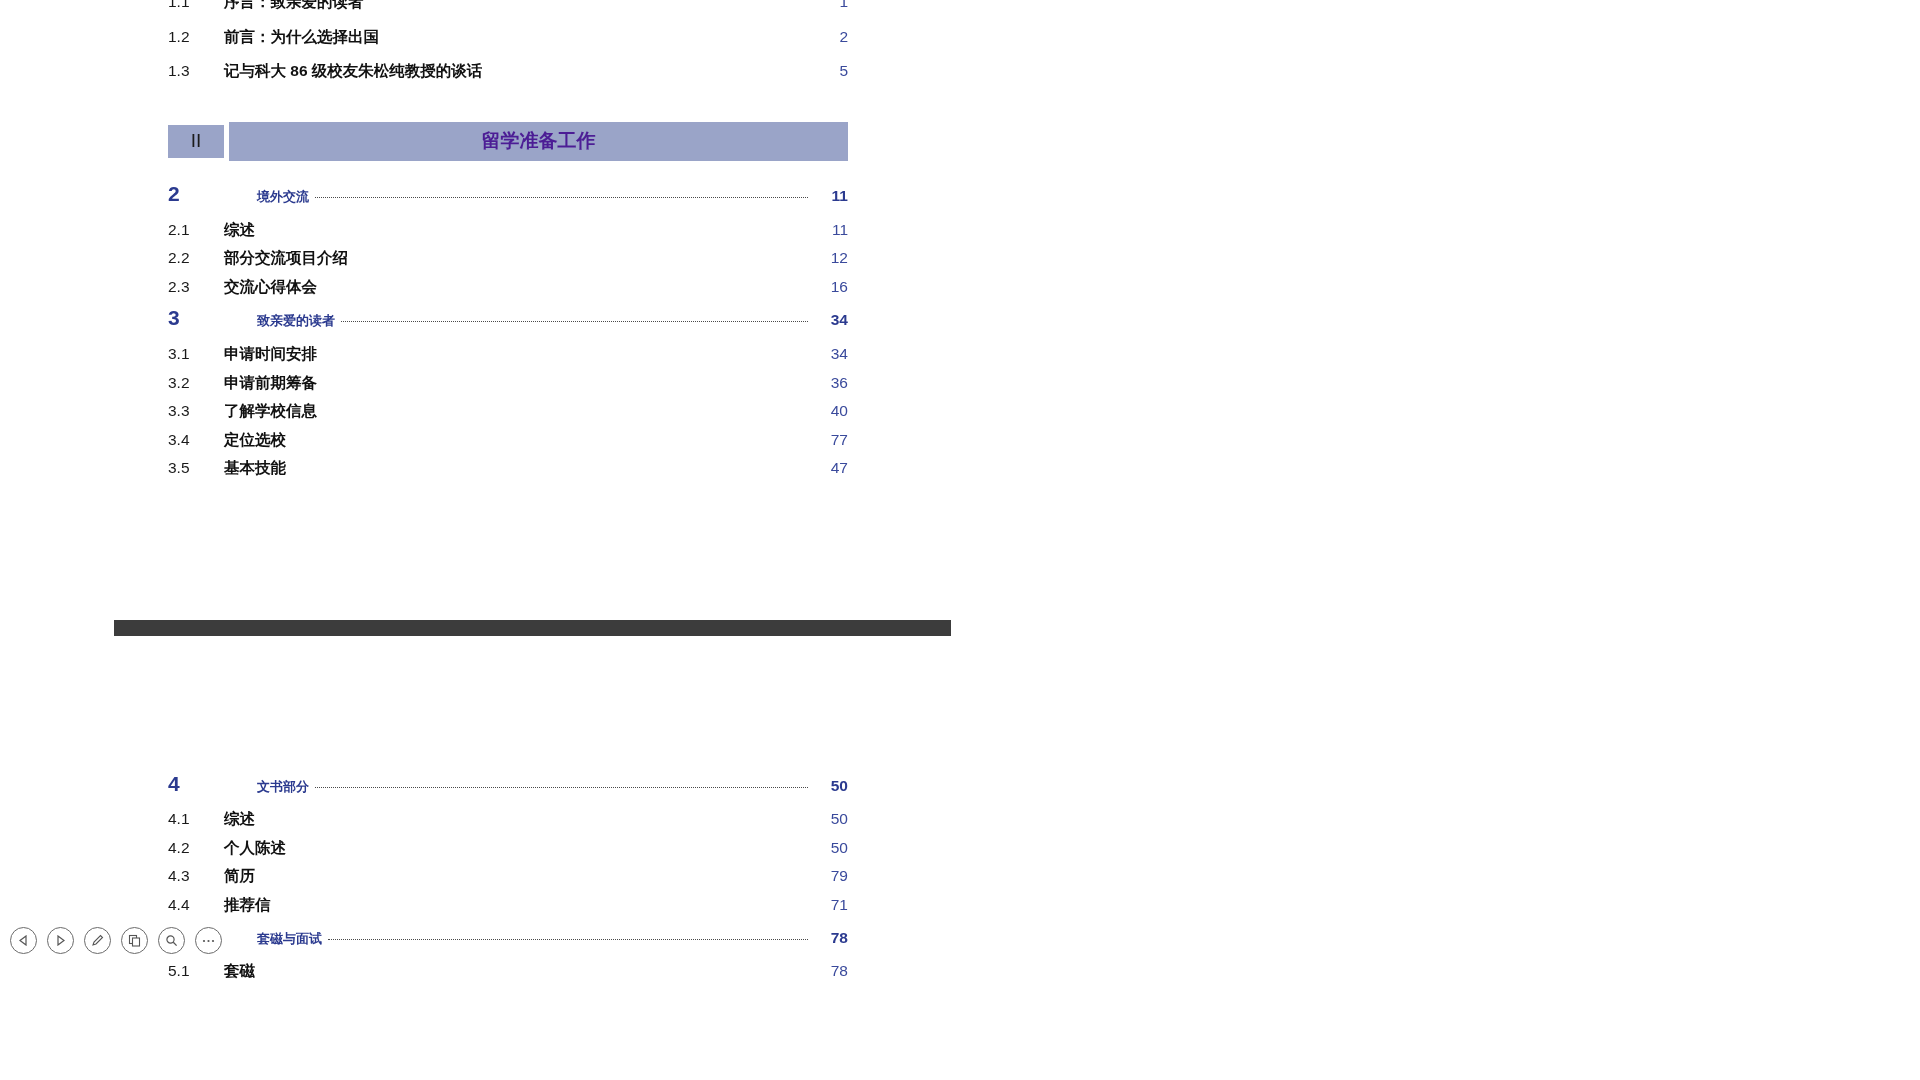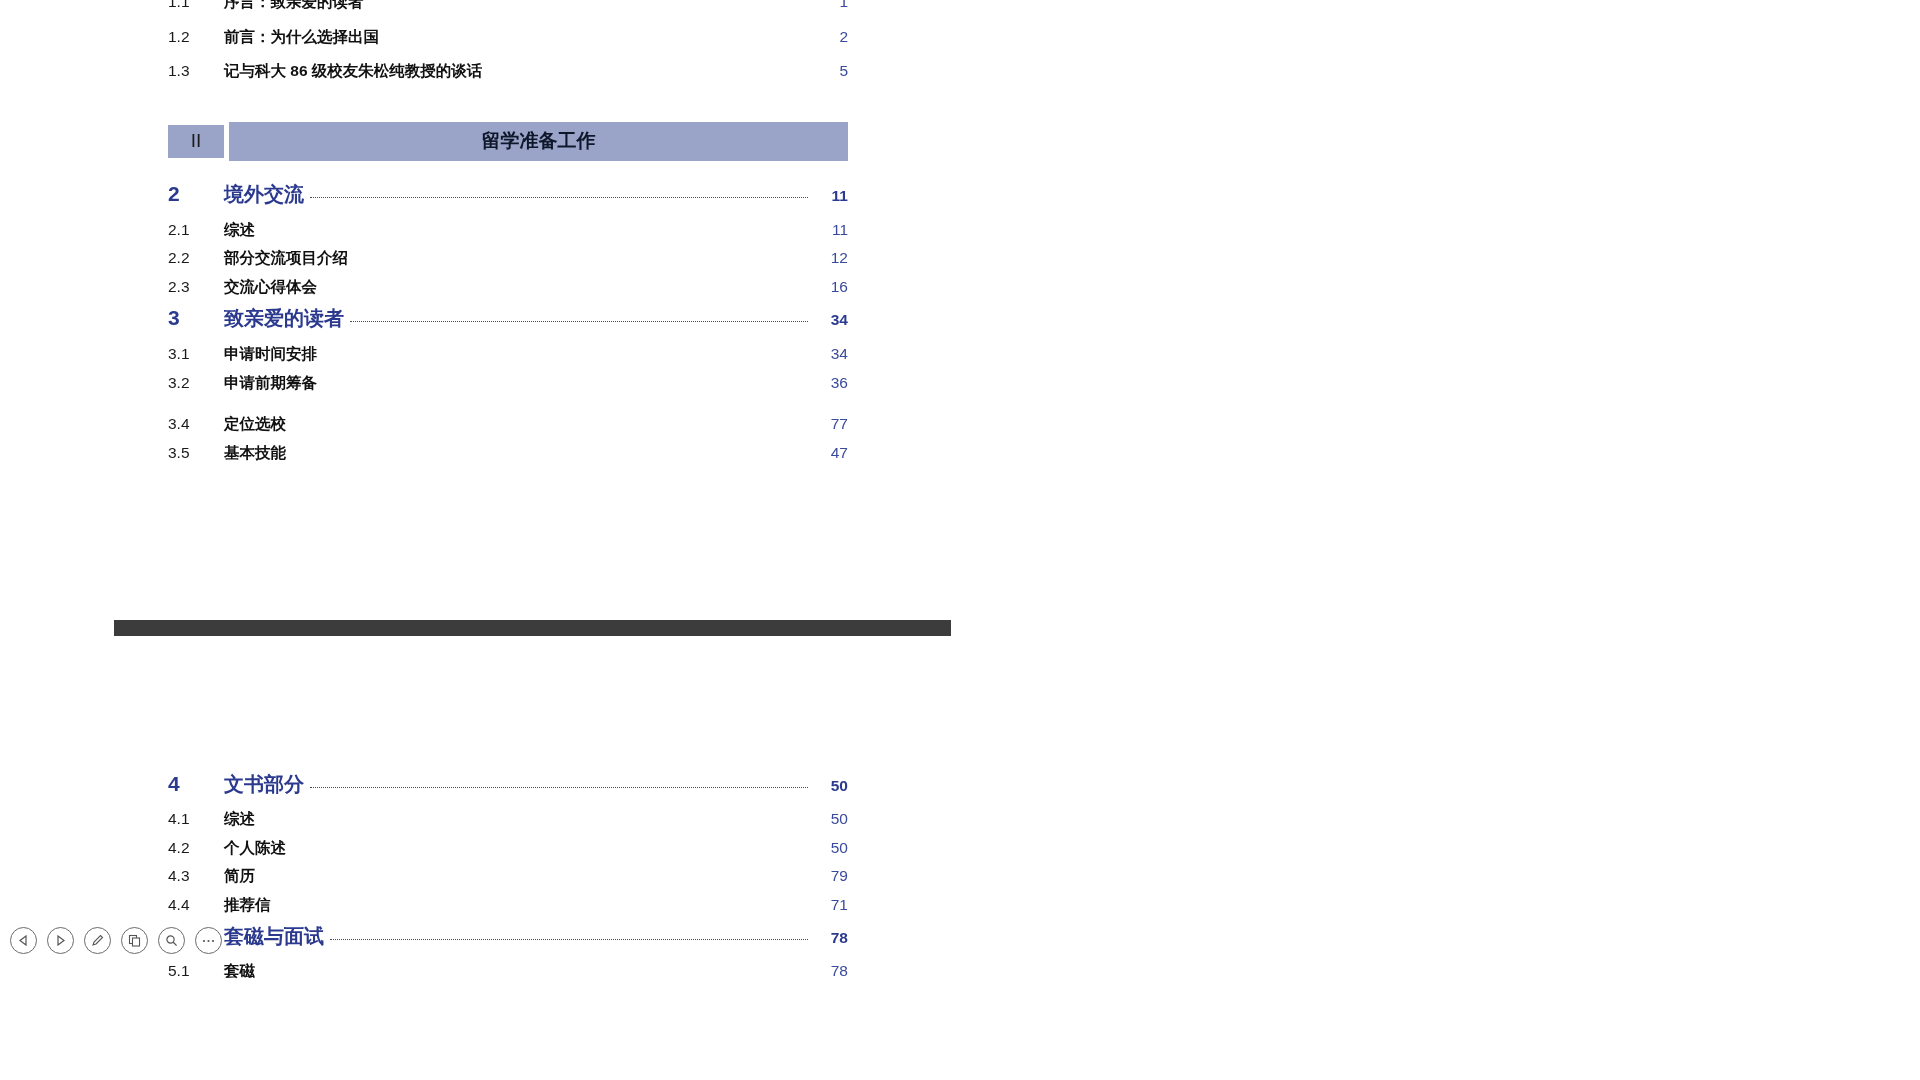--- a/index.html
+++ b/index.html
@@ -91,36 +91,36 @@
     background: #9aa4c8;
     color: #1c1c1c;
     font-family: Liberation Sans, sans-serif;
     text-align: center;
     font-size: 19px;
     padding: 5px 0 6px 0;
   }
   .part .bar {
     flex: 1 1 auto;
     background: #9aa4c8;
-    color: #0f172a;
+    color: #4c1d95;
     text-align: center;
     font-weight: bold;
     font-size: 19px;
     padding: 6px 0 7px 0;
     margin-left: 5px;
   }
 
   
   #left-top-toc  { left: 168px; width: 680px; top: -6px; }
   #left-bot-toc  { left: 168px; width: 680px; top: 773px; }
 
   #left-top-toc .row, #left-bot-toc .row { font-size: 15.5px; }
   #left-top-toc .num, #left-bot-toc .num { width: 56px; }
   #left-top-toc .num.big, #left-bot-toc .num.big { font-size: 21px; }
-  #left-top-toc .title.big, #left-bot-toc .title.big { font-size: 20px; }
+  #left-top-toc .title.big, #left-bot-toc .title.big { font-size: 13px; margin-left: 33px; }
   #left-top-toc .pg, #left-bot-toc .pg { width: 34px; }
 
   .sep-dark-left {
     position: absolute;
     left: 114px; top: 620px; width: 837px; height: 16px;
     background: #3c3c3c;
   }
 
   
   .toolbar {
@@ -219,20 +219,26 @@
           <span class="pg sub">34</span>
         </div>
         <div style="height: 13px;"></div>
         <div class="row">
           <span class="num sub">3.2</span>
           <span class="title sub">申请前期筹备</span>
           <span class="dots hidden"></span>
           <span class="pg sub">36</span>
         </div>
         <div style="height: 13px;"></div>
+        <div class="row">
+          <span class="num sub">3.3</span>
+          <span class="title sub">了解学校信息</span>
+          <span class="dots hidden"></span>
+          <span class="pg sub">40</span>
+        </div>
         <div style="height: 13px;"></div>
         <div class="row">
           <span class="num sub">3.4</span>
           <span class="title sub">定位选校</span>
           <span class="dots hidden"></span>
           <span class="pg sub">77</span>
         </div>
         <div style="height: 13px;"></div>
         <div class="row">
           <span class="num sub">3.5</span>

